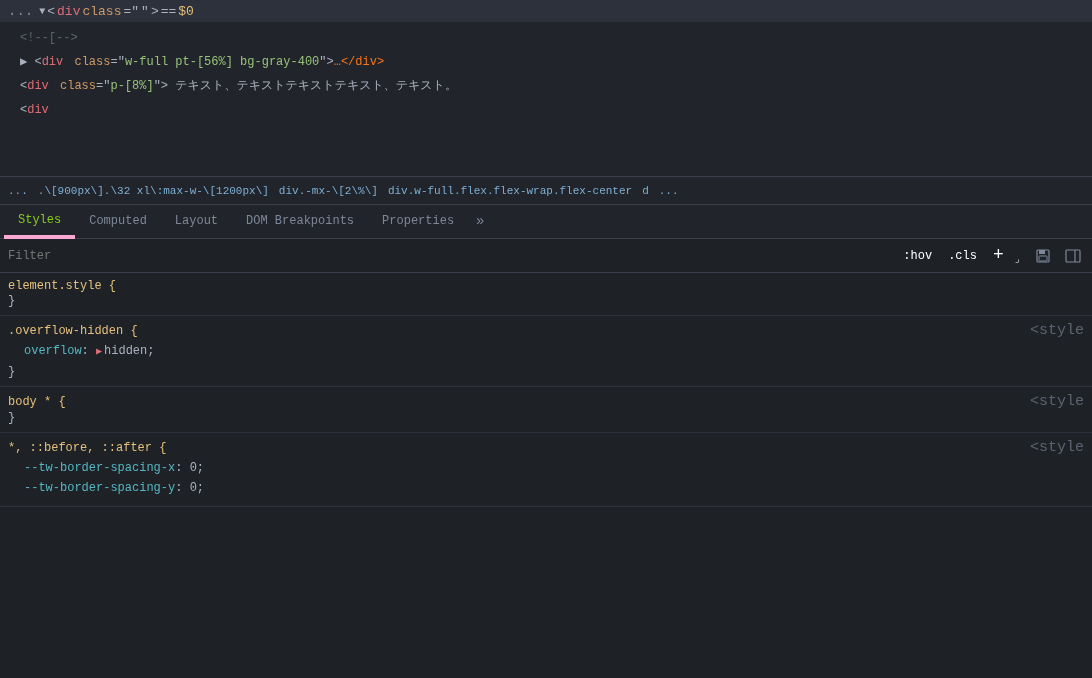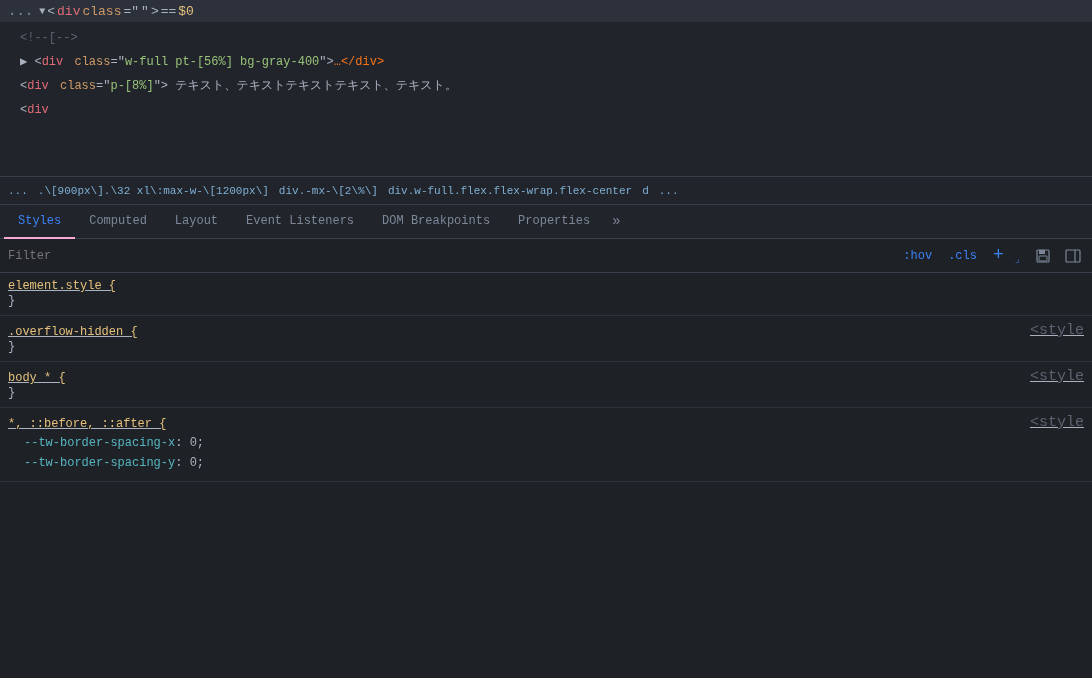--- a/index.html
+++ b/index.html
@@ -77,22 +77,22 @@
       cursor: pointer;
       color: #7d8799;
       font-size: 12px;
       border-bottom: 2px solid transparent;
       height: 34px;
       display: flex;
       align-items: center;
     }
 
     .tab.active {
-      color: #3b82f6;
-      border-bottom: 2px solid #f9a8d4;
+      color: #84cc16;
+      border-bottom: 4px solid #f9a8d4;
     }
 
     .tab-overflow {
       padding: 6px 8px;
       cursor: pointer;
       color: #7d8799;
       font-size: 14px;
     }
 
     
@@ -120,21 +120,21 @@
       display: flex;
       align-items: center;
       gap: 8px;
       color: #7d8799;
       font-size: 12px;
     }
 
     .filter-btn {
       cursor: pointer;
       padding: 2px 4px;
-      color: #3b82f6;
+      color: #ffffff;
       font-size: 12px;
       text-align: center;
     }
 
     .filter-icon-btn {
       cursor: pointer;
       color: #7d8799;
       font-size: 16px;
       display: flex;
       align-items: center;
@@ -153,23 +153,22 @@
 
     .css-rule-block {
       border-bottom: 1px solid #2c313c;
       padding: 6px 0 6px 0;
       position: relative;
     }
 
     .css-rule-header {
       display: flex;
       justify-content: space-between;
-      align-items: flex-end;
+      align-items: center;
       padding: 0 8px;
-      text-decoration: underline;
     }
 
     .css-selector {
       color: #e5c07b;
       font-size: 12px;
     }
 
     .css-source {
       color: #5c6370;
       font-size: 15px;
@@ -291,21 +290,20 @@
   <span class="breadcrumb-separator"> </span>
   <span class="breadcrumb-item">d</span>
   <span class="breadcrumb-separator"> </span>
   <span class="breadcrumb-item">...</span>
 </div>
 
 <div class="tabs-bar">
   <div class="tab active">Styles</div>
   <div class="tab">Computed</div>
   <div class="tab">Layout</div>
-  <div class="tab">Event Listeners</div>
   <div class="tab">DOM Breakpoints</div>
   <div class="tab">Properties</div>
   <div class="tab tab-overflow">»</div>
 </div>
 
 <div class="filter-bar">
   <input class="filter-input" type="text" placeholder="Filter" style="">
   <div class="filter-actions">
     <span class="filter-btn">:hov</span>
     <span class="filter-btn">.cls</span>
@@ -337,20 +335,25 @@
       <span class="css-source"></span>
     </div>
     <div class="css-brace">}</div>
   </div>
 
   <div class="css-rule-block">
     <div class="css-rule-header">
       <span class="css-selector">.overflow-hidden {</span>
       <span class="css-source">&lt;style</span>
     </div>
+    <div class="css-body">
+      <div class="css-prop-line">
+        <span class="css-prop-name">overflow</span><span class="css-colon">: </span><span class="css-prop-value color-swatch">hidden</span><span class="semicolon">;</span>
+      </div>
+    </div>
     <div class="css-brace">}</div>
   </div>
 
   <div class="css-rule-block">
     <div class="css-rule-header">
       <span class="css-selector">body * {</span>
       <span class="css-source">&lt;style</span>
     </div>
     <div class="css-brace">}</div>
   </div>

